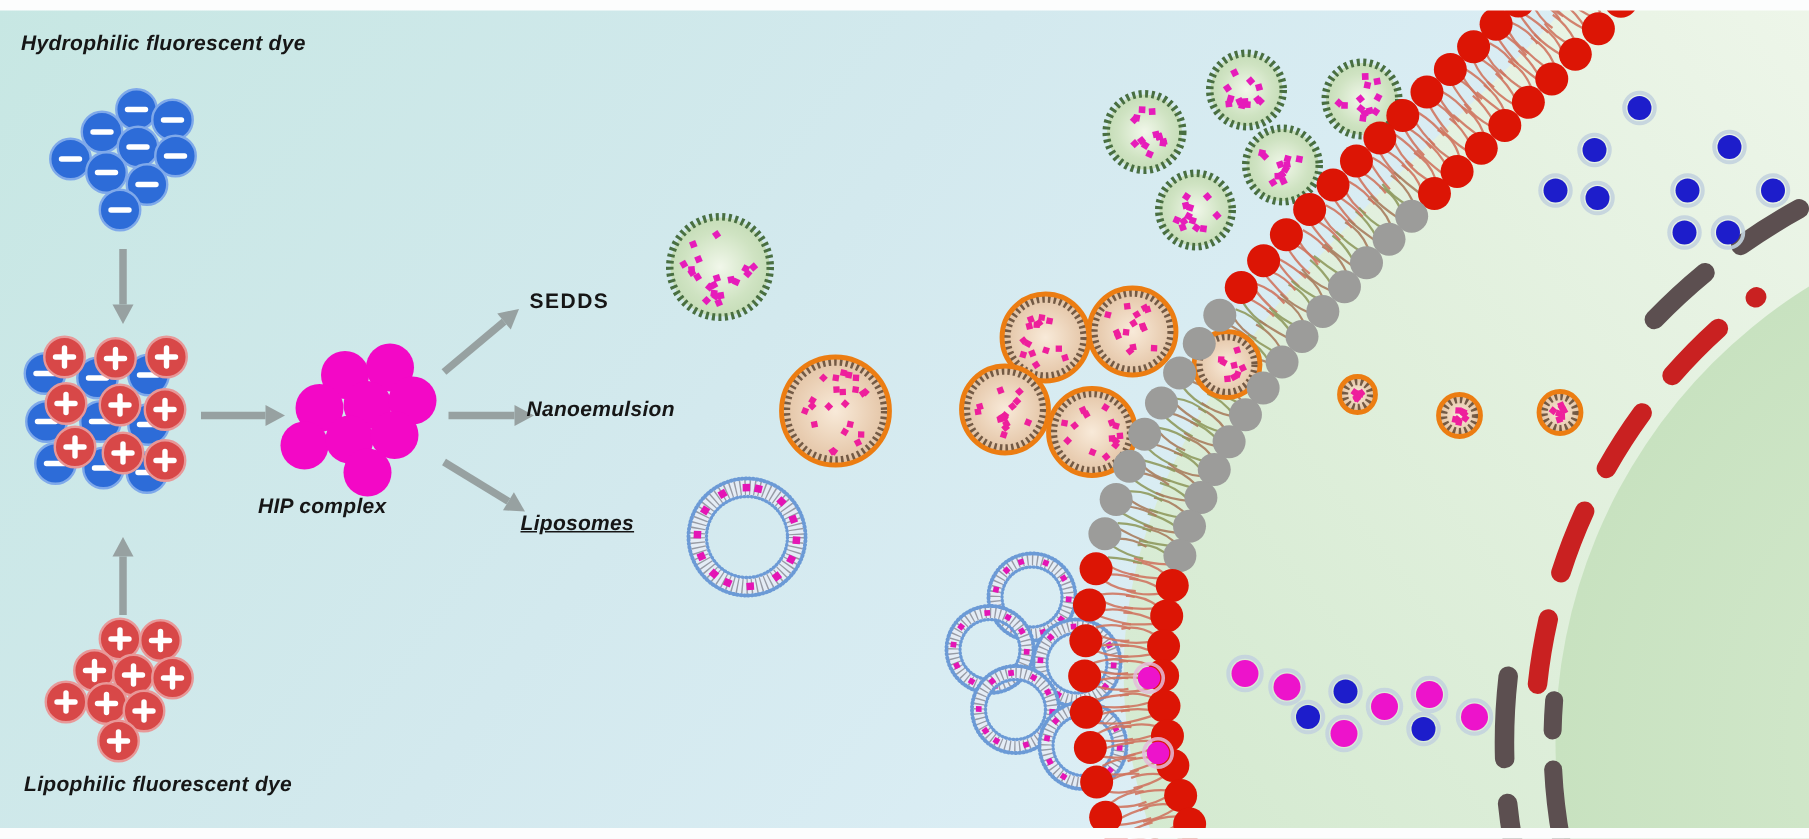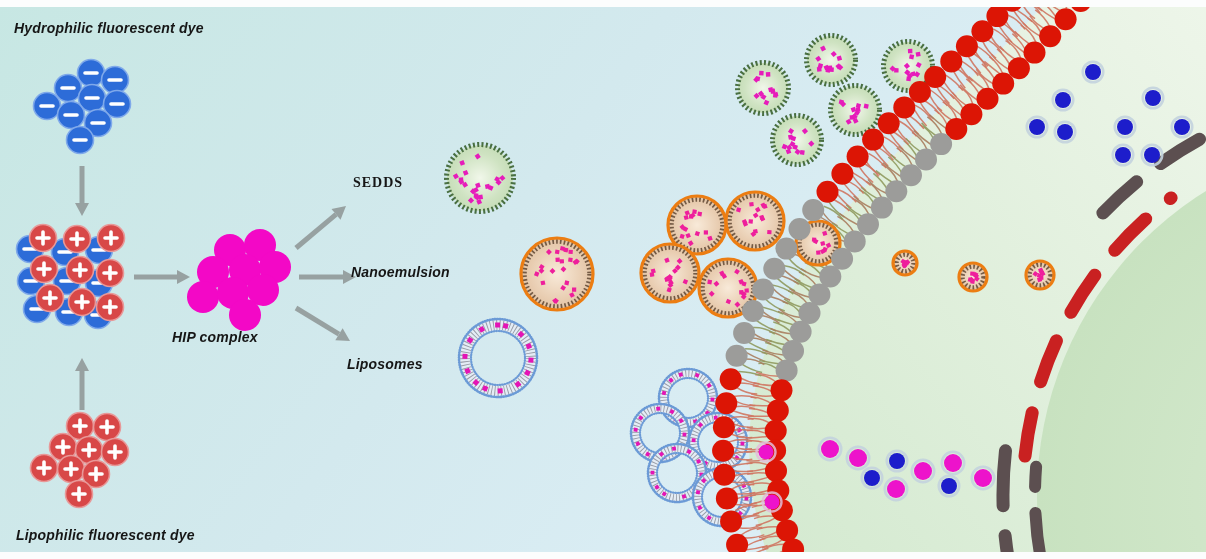--- a/index.html
+++ b/index.html
@@ -3,25 +3,25 @@
 <meta charset="utf-8">
 <style>
   html,body{margin:0;padding:0;background:#ffffff;}
   #stage{position:relative;width:1206px;height:559px;overflow:hidden;background:#fff;
          font-family:"Liberation Sans","DejaVu Sans",sans-serif;}
   #scene{position:absolute;left:0;top:0;}
   .lbl{position:absolute;font-weight:bold;font-style:italic;font-size:14px;color:#161616;
        white-space:nowrap;letter-spacing:.2px;}
   .lbl.upright{font-style:normal;letter-spacing:1px;}
   #lbl-hydro{left:14px;top:20px;}
-  #lbl-lipo{left:16px;top:527px;}
+  #lbl-lipo{left:16px;top:514px;}
   #lbl-hip{left:172px;top:329px;}
-  #lbl-sedds{left:353px;top:175px;font-family:Liberation Serif, serif;}
+  #lbl-sedds{left:353px;top:192px;}
   #lbl-nano{left:351px;top:264px;}
-  #lbl-lipos{left:347px;top:356px;}
+  #lbl-lipos{left:347px;top:340px;text-decoration:underline;}
 </style>
 </head>
 <body>
 
 <div id="stage">
   <div id="scene"><svg width="1206" height="559" viewBox="0 0 1206 559">
         <defs>
           <linearGradient id="gOut" x1="0" y1="0" x2="1" y2="0.35">
             <stop offset="0" stop-color="#c7e7e3"></stop>
             <stop offset="0.5" stop-color="#d3e9ee"></stop>

